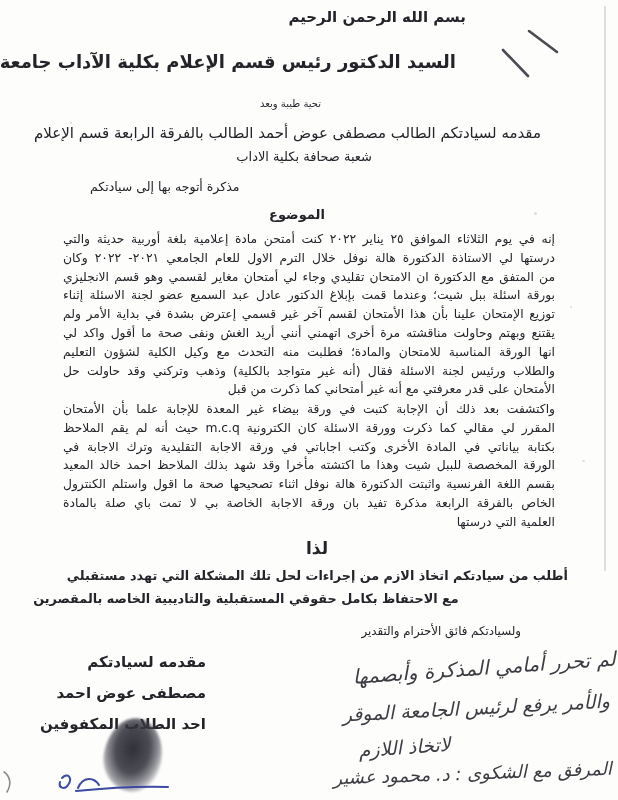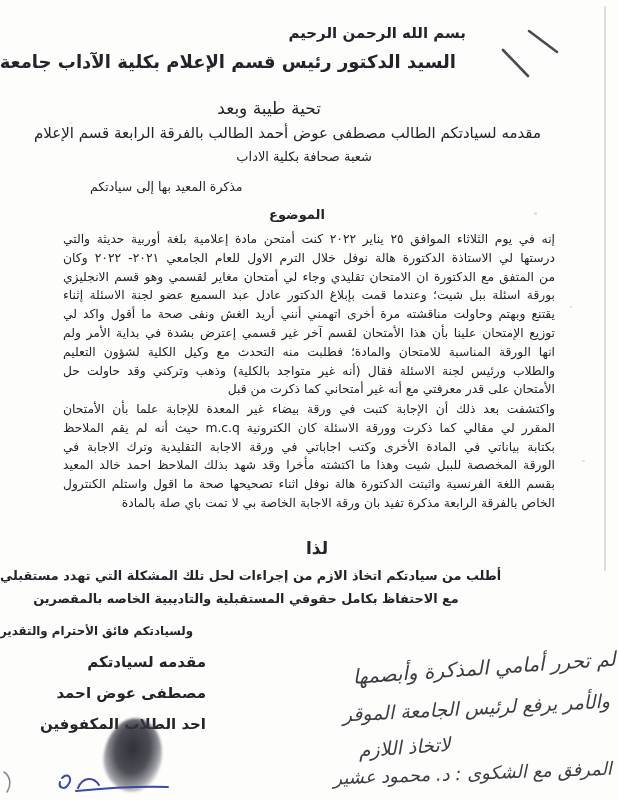--- a/index.html
+++ b/index.html
@@ -7,36 +7,36 @@
     position:relative;
     width:618px;height:800px;
     margin:0 auto;
     background:#fdfdfc;
     overflow:hidden;
     direction:rtl;
     font-family:"DejaVu Sans",sans-serif;
     color:#232329;
   }
   .abs{position:absolute;white-space:nowrap;}
-  .basmala{top:24px;right:152px;font-size:15px;font-weight:bold;}
+  .basmala{top:8px;right:152px;font-size:15px;font-weight:bold;}
   .addressee{top:51px;right:162px;font-size:18px;font-weight:bold;}
-  .greeting{top:98px;right:297px;font-size:17px;}
+  .greeting{top:98px;right:297px;font-size:10px;}
   .intro1{top:124px;right:77px;font-size:15px;}
   .intro2{top:149px;right:246px;font-size:13px;}
   .memo{top:179px;left:90px;font-size:12.5px;}
   .subject{top:207px;left:0;width:594px;text-align:center;font-size:13px;font-weight:bold;}
   .para{position:absolute;right:63px;width:492px;font-size:12.3px;line-height:18.8px;white-space:normal;}
   .para1{top:230px;}
   .para2{top:400px;}
   .jline{text-align:justify;text-align-last:justify;}
   .para .jline:last-child{text-align-last:right;}
   .therefore{top:538px;left:0;width:634px;text-align:center;font-size:17px;font-weight:bold;}
-  .req1{top:568px;left:0;width:568px;text-align:left;font-size:12.8px;font-weight:bold;}
+  .req1{top:568px;left:0;width:568px;text-align:right;font-size:12.8px;font-weight:bold;}
   .req2{top:591px;left:0;width:492px;text-align:center;font-size:12.8px;font-weight:bold;}
-  .closing{top:624px;left:0;width:521px;text-align:left;font-size:11.8px;font-weight:bold;}
+  .closing{top:624px;left:0;width:521px;text-align:right;font-size:11.8px;font-weight:normal;}
   .sigblock{top:653px;left:80px;width:126px;text-align:right;font-size:15px;font-weight:bold;white-space:nowrap;}
   .sigblock div{margin-bottom:13px;}
   .hand{
     position:absolute;color:#2e2e35;font-style:italic;
     letter-spacing:.4px;white-space:nowrap;opacity:.93;
   }
   .hw1{top:660px;left:228px;width:388px;font-size:20px;transform:rotate(-4deg);text-align:right;}
   .hw2{top:700px;left:212px;width:398px;font-size:19px;transform:rotate(-3deg);text-align:right;}
   .hw3{top:736px;left:322px;width:165px;font-size:19px;transform:rotate(-4deg);text-align:center;}
   .hw4{top:764px;left:250px;width:362px;font-size:18px;transform:rotate(-2deg);text-align:right;}
@@ -65,41 +65,42 @@
   <svg class="abs" style="top:24px;left:495px;" width="70" height="58">
     <line x1="34" y1="7" x2="62" y2="28" stroke="#4a4a52" stroke-width="2.6" stroke-linecap="round"></line>
     <line x1="8" y1="26" x2="33" y2="52" stroke="#4a4a52" stroke-width="2.6" stroke-linecap="round"></line>
   </svg>
 
   <div class="abs basmala">بسم الله الرحمن الرحيم</div>
   <div class="abs addressee">السيد الدكتور رئيس قسم الإعلام بكلية الآداب جامعة أسوان</div>
   <div class="abs greeting">تحية طيبة وبعد</div>
   <div class="abs intro1">مقدمه لسيادتكم الطالب مصطفى عوض أحمد الطالب بالفرقة الرابعة قسم الإعلام</div>
   <div class="abs intro2">شعبة صحافة بكلية الاداب</div>
-  <div class="abs memo">مذكرة المعيد بها إلى سيادتكم</div>
+  <div class="abs memo">مذكرة أتوجه بها إلى سيادتكم</div>
   <div class="abs subject">الموضوع</div>
 
   <div class="para para1">
       <div class="jline">إنه في يوم الثلاثاء الموافق ٢٥ يناير ٢٠٢٢ كنت أمتحن مادة إعلامية بلغة أوربية حديثة والتي</div>
       <div class="jline">درستها لي الاستاذة الدكتورة هالة نوفل خلال الترم الاول للعام الجامعي ٢٠٢١- ٢٠٢٢  وكان</div>
       <div class="jline">من المتفق مع الدكتورة ان الامتحان تقليدي وجاء لي أمتحان مغاير لقسمي وهو قسم الانجليزي</div>
       <div class="jline">بورقة اسئلة ببل شيت؛ وعندما قمت بإبلاغ الدكتور عادل عبد السميع  عضو لجنة الاسئلة إثناء</div>
+      <div class="jline">توزيع الإمتحان علينا بأن هذا الأمتحان لقسم آخر غير قسمي إعترض بشدة في بداية الأمر ولم</div>
       <div class="jline">يقتنع وبهتم وحاولت مناقشته مرة أخرى اتهمني أنني أريد الغش ونفى صحة ما أقول واكد لي</div>
-      <div class="jline">توزيع الإمتحان علينا بأن هذا الأمتحان لقسم آخر غير قسمي إعترض بشدة في بداية الأمر ولم</div>
       <div class="jline">انها الورقة المناسبة للامتحان والمادة؛ فطلبت منه التحدث مع وكيل الكلية لشؤون التعليم</div>
       <div class="jline">والطلاب ورئيس لجنة الاسئلة فقال (أنه غير متواجد بالكلية) وذهب وتركني وقد حاولت حل</div>
       <div class="jline">الأمتحان على قدر معرفتي مع أنه غير أمتحاني كما ذكرت من قبل</div>
     </div>
   <div class="para para2">
       <div class="jline">واكتشفت بعد ذلك أن الإجابة كتبت في ورقة بيضاء غير المعدة للإجابة علما بأن الأمتحان</div>
       <div class="jline">المقرر لي مقالي كما ذكرت وورقة الاسئلة كان الكترونية m.c.q حيث أنه لم يقم الملاحظ</div>
       <div class="jline">بكتابة بياناتي في المادة الأخرى وكتب اجاباتي في ورقة الاجابة التقليدية وترك الاجابة في</div>
       <div class="jline">الورقة المخصصة للببل شيت وهذا ما اكتشته مأخرا  وقد شهد بذلك الملاحظ احمد خالد المعيد</div>
       <div class="jline">بقسم اللغة الفرنسية واثبتت الدكتورة هالة نوفل اثناء تصحيحها صحة ما اقول واستلم الكنترول</div>
       <div class="jline">الخاص بالفرقة الرابعة  مذكرة تفيد بان ورقة الاجابة الخاصة بي لا تمت باي صلة بالمادة</div>
+      <div class="jline">العلمية التي درستها</div>
     </div>
 
   <div class="abs therefore">لذا</div>
   <div class="abs req1">أطلب من سيادتكم اتخاذ الازم من إجراءات لحل تلك المشكلة التي تهدد مستقبلي</div>
   <div class="abs req2">مع الاحتفاظ بكامل حقوقي المستقبلية والتاديبية الخاصه بالمقصرين</div>
   <div class="abs closing">ولسيادتكم فائق الأحترام والتقدير</div>
 
   <div class="abs sigblock">
     <div>مقدمه لسيادتكم</div>
     <div>مصطفى عوض احمد</div>

